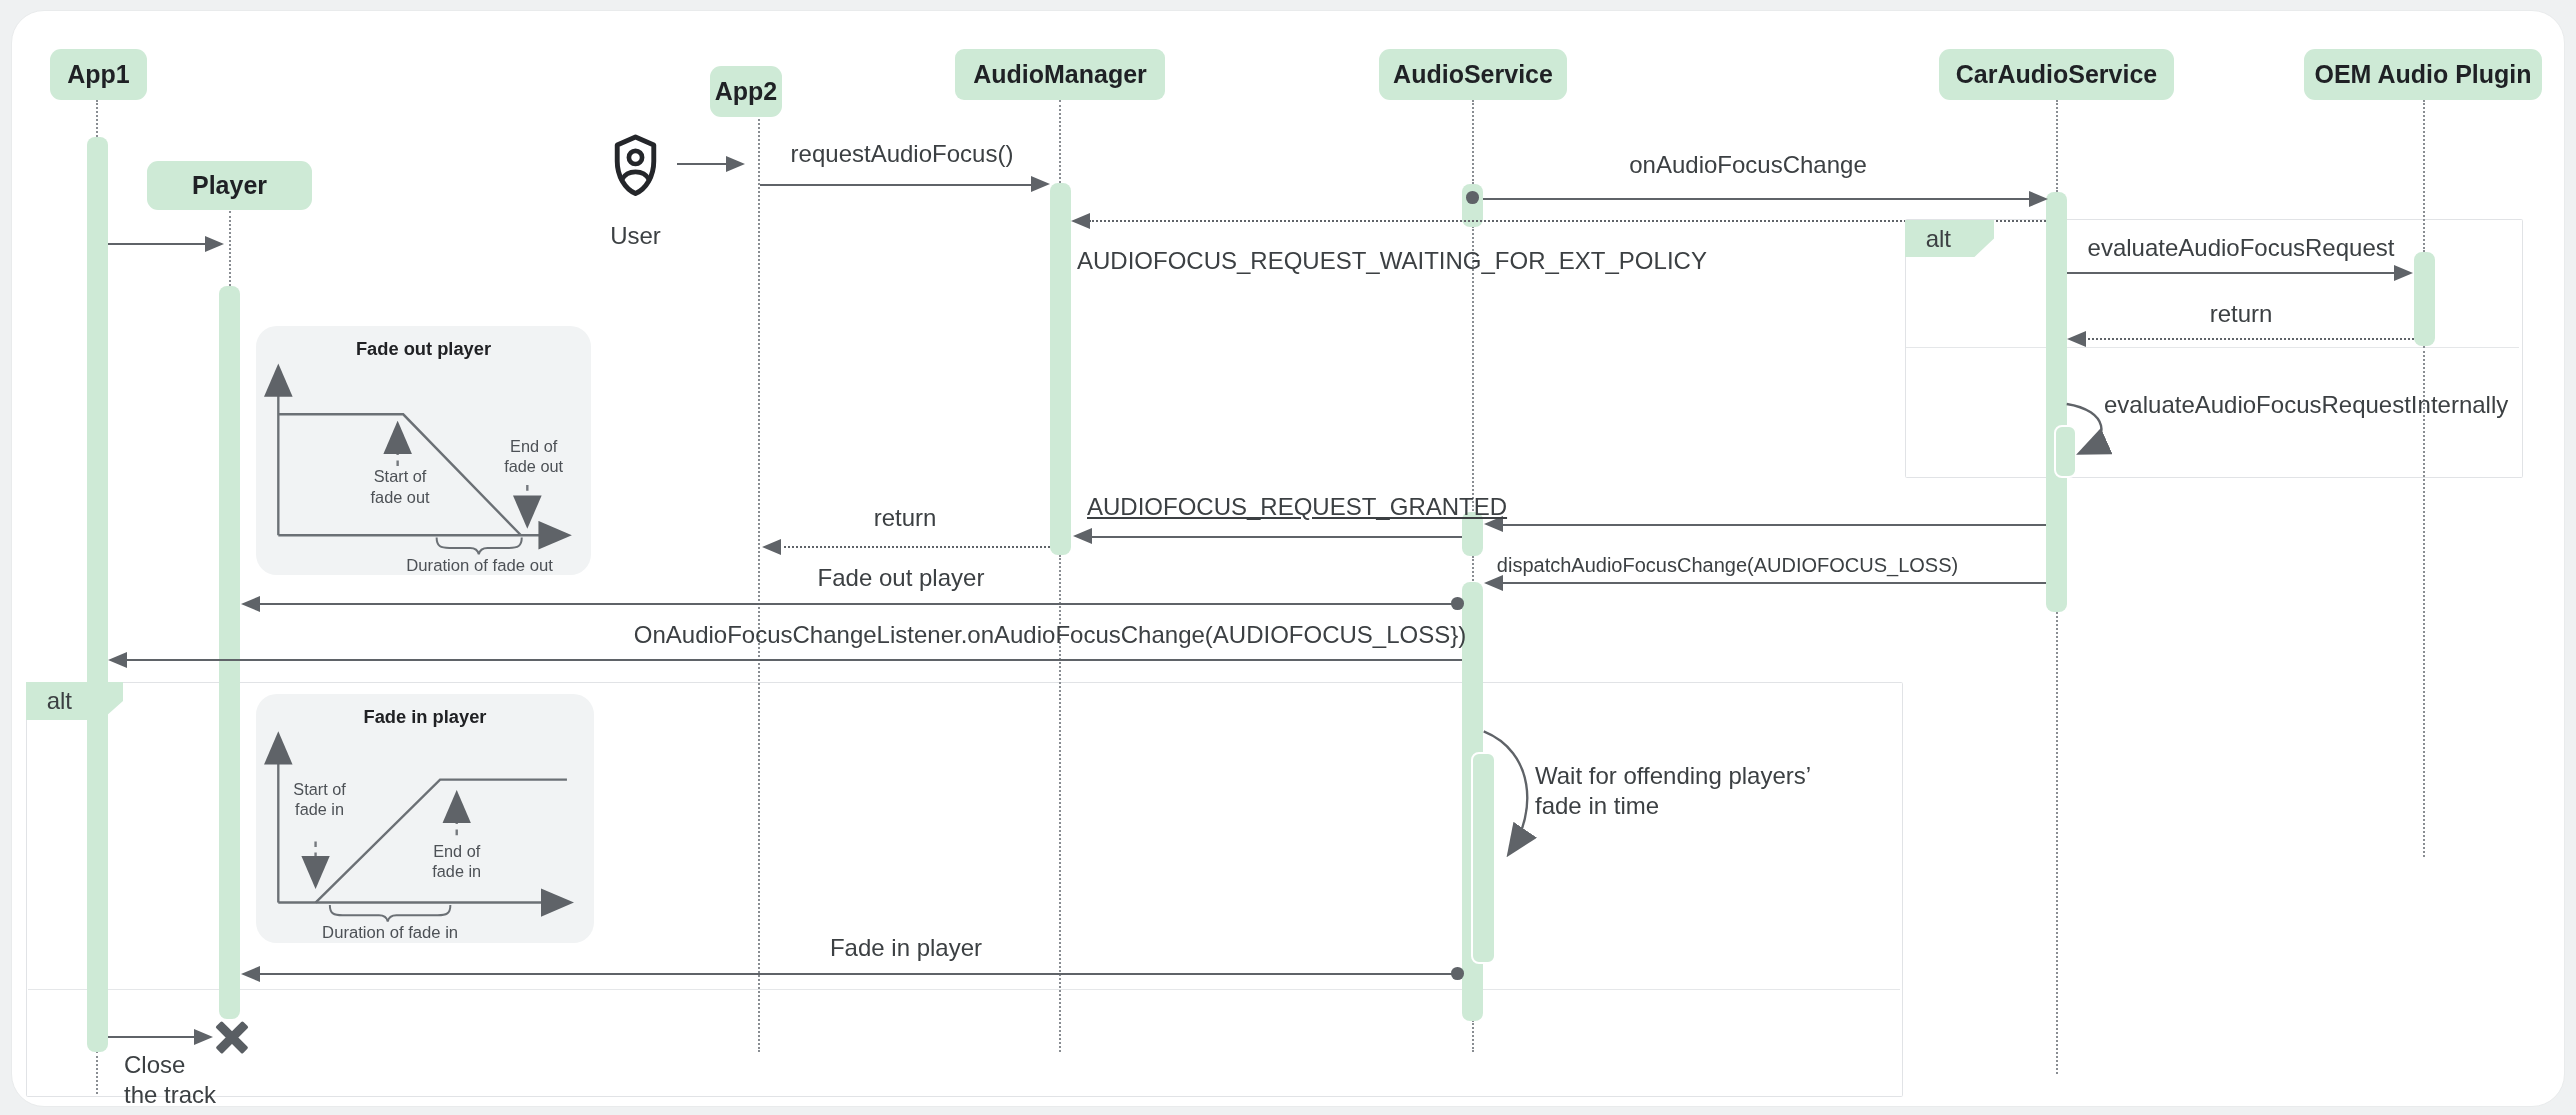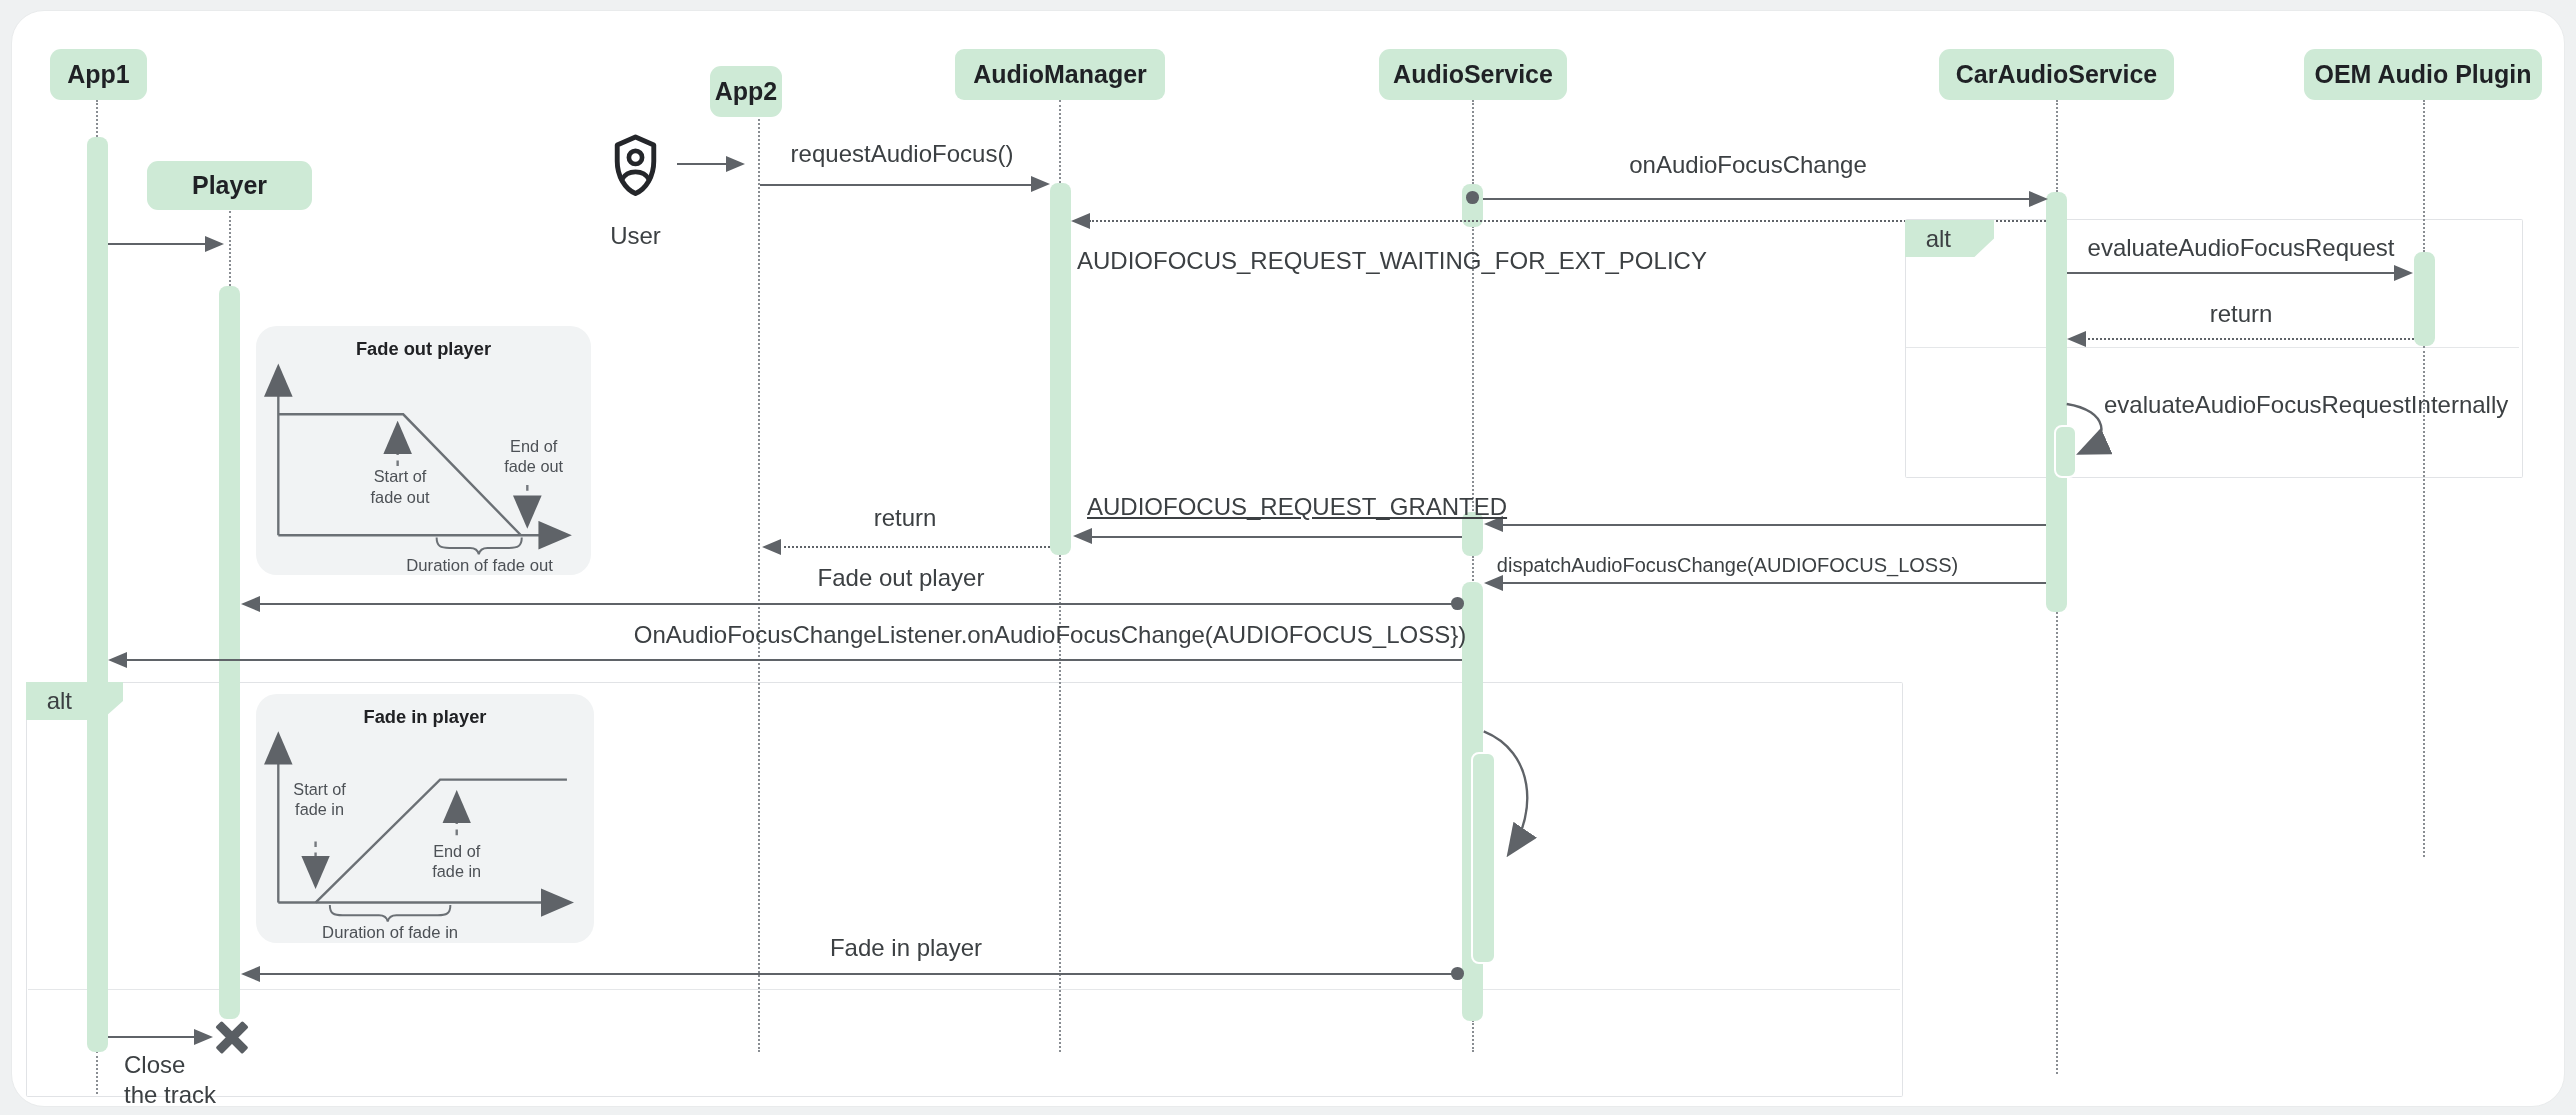--- a/index.html
+++ b/index.html
@@ -229,20 +229,24 @@
   <div class="ah l" style="left:108px;top:652px;"></div>
 
   <svg style="left:1479px;top:723px;" width="75" height="143" viewBox="0 0 95 180">
     <defs>
         <marker id="wl1" markerWidth="14" markerHeight="12" refX="11" refY="6" orient="auto">
           <path d="M0 0 L14 6 L0 12 Z" fill="#5f6368"></path>
         </marker>
       </defs>
     <path d="M6 10 C70 36 74 112 40 162" fill="none" stroke="#5f6368" stroke-width="3" marker-end="url(#wl1)"></path>
   </svg>
+  <div class="mlabel left twoline" style="left:1535px;top:761px;">
+    <div>Wait for offending players’</div>
+    <div>fade in time</div>
+  </div>
 
   <div class="mlabel" style="left:787px;top:934px;width:238px;">Fade in player</div>
   <div class="mline" style="left:258px;top:973px;width:1204px;"></div>
   <div class="ah l" style="left:241px;top:966px;"></div>
   <div class="dot" style="left:1451px;top:967px;"></div>
 
   <div class="mline" style="left:108px;top:1036px;width:87px;"></div>
   <div class="ah r" style="left:194px;top:1029px;"></div>
   <div class="xmark" style="left:211px;top:1016px;">
       <div class="xa"></div>

